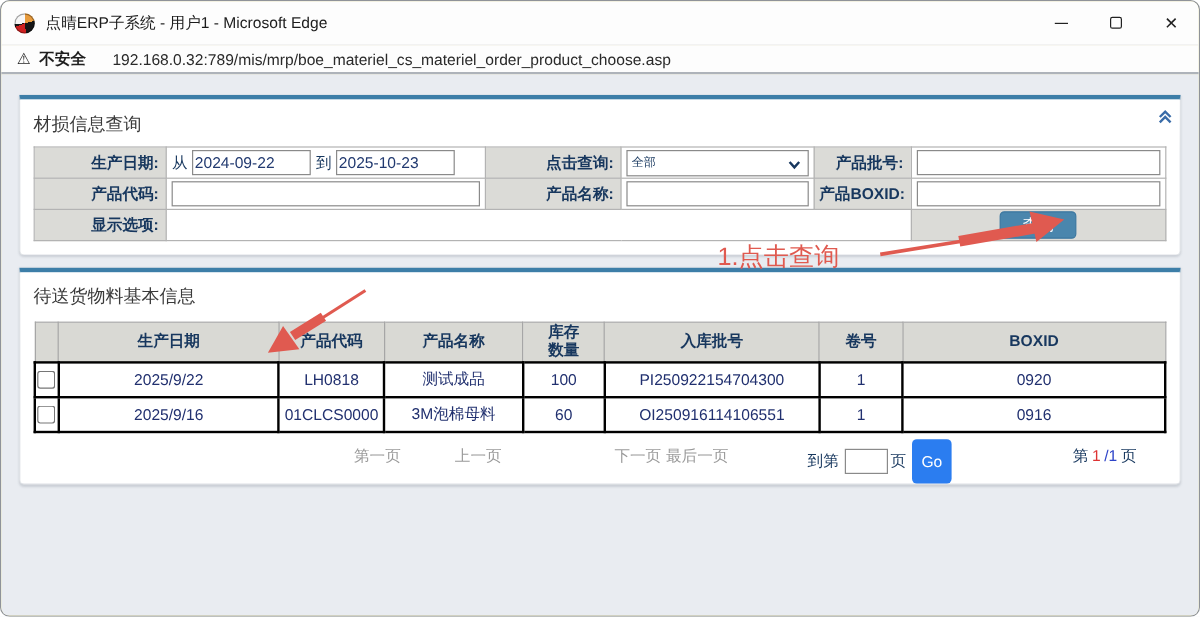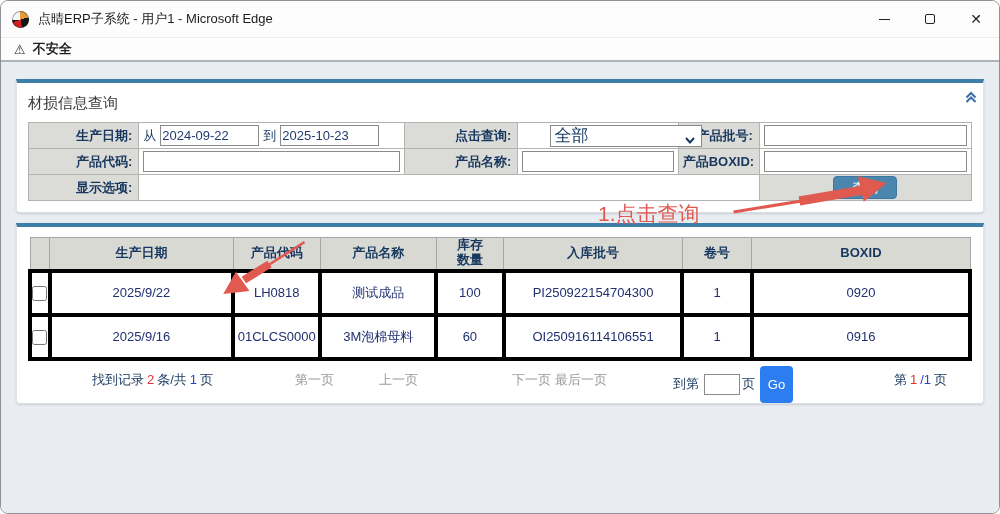--- a/index.html
+++ b/index.html
@@ -77,37 +77,37 @@
   .date-wrap { display: flex; align-items: center; gap: 4px; color: #17375e; }
   input[type="text"] {
     height: 21px; border: 1px solid #8a8a8a; font-size: 13px; color: #223a70;
     padding: 0 1px; font-family: inherit; background: #fff;
   }
   .inp-date { width: 99px; }
   .inp-full { width: 100%; }
   .sel-wrap { position: relative; width: 100%; }
   select {
     width: 100%; height: 22px; border: 1px solid #8a8a8a; background: #fff;
-    font-size: 17px; color: #17375e; font-family: inherit;
-    appearance: none; -webkit-appearance: none; padding: 0 20px 0 3px; margin-left: 28px;
+    font-size: 10px; color: #17375e; font-family: inherit;
+    appearance: none; -webkit-appearance: none; padding: 0 20px 0 3px;
   }
   .sel-chevron { position: absolute; right: 6px; top: 5px; pointer-events: none; }
   td.btn-cell { background: #dbdbd7; text-align: center; }
   .query-btn {
     width: 64px; height: 23px; background: #4a86ad; color: #fff;
     border: 1px solid #3b77a0; border-radius: 4px; font-size: 13px;
     font-family: inherit; cursor: pointer;
   }
   
   table.data { width: 100%; border-collapse: collapse; font-size: 13px; text-align: center; table-layout: fixed; margin-top: 2px; }
   table.data th {
     background: #d9d9d4; color: #17375e; font-weight: bold;
     border: 1px solid #a6a6a6; height: 33px; white-space: pre-line; line-height: 1.15;
   }
-  table.data td { border: 4px solid #000000; height: 44px; color: #21306f; overflow: hidden; white-space: nowrap; }
+  table.data td { border: 2px solid #000000; height: 29px; color: #21306f; overflow: hidden; white-space: nowrap; }
   .dc1 { width: 2.1%; } .dc2 { width: 19.5%; } .dc3 { width: 9.3%; } .dc4 { width: 12.3%; }
   .dc5 { width: 7.2%; } .dc6 { width: 19.0%; } .dc7 { width: 7.4%; } .dc8 { width: 23.2%; }
   input[type="checkbox"] { width: 15px; height: 15px; margin: 0; vertical-align: middle; }
   
   .pagination { position: relative; height: 30px; font-size: 13px; color: #17375e; margin-top: 1px; }
   .pg { position: absolute; top: 9px; white-space: nowrap; }
   .pg-records { left: 64px; }
   .pg-first { left: 267px; } .pg-prev { left: 351px; } .pg-next { left: 436px; margin-left: 48px; } .pg-last { left: 527px; }
   .pg-goto { left: 645px; top: 4px; display: flex; align-items: center; }
   .pg-page { left: 866px; }
@@ -142,20 +142,21 @@
         </div>
       <div class="win-btn">
           <span class="glyph-close">✕</span>
         </div>
     </div>
   </div>
 
   <div class="urlbar">
     <span class="warn-icon">⚠</span>
     <span class="warn-text">不安全</span>
+    <span class="url-text">192.168.0.32:789/mis/mrp/boe_materiel_cs_materiel_order_product_choose.asp</span>
   </div>
 
   <div class="content">
 
     <div class="panel panel-1">
       <div class="panel-title">材损信息查询</div>
       <span class="collapse-icon">
         <svg width="14" height="14" viewBox="0 0 14 14">
           <path d="M2.5 7.5 L7 3 L11.5 7.5" fill="none" stroke="#3a6ca8" stroke-width="2"></path>
           <path d="M2.5 12 L7 7.5 L11.5 12" fill="none" stroke="#3a6ca8" stroke-width="2"></path>
@@ -211,20 +212,21 @@
           <td class="fld" colspan="4"></td>
           <td class="btn-cell">
             <button class="query-btn">查询</button>
           </td>
         </tr>
       </tbody>
         </table>
     </div>
 
     <div class="panel panel-2">
+      <div class="panel-title">待送货物料基本信息</div>
 
       <table class="data">
         <colgroup>
             <col class="dc1">
             <col class="dc2">
             <col class="dc3">
             <col class="dc4">
             <col class="dc5">
             <col class="dc6">
             <col class="dc7">
@@ -261,21 +263,20 @@
             <td>3M泡棉母料</td>
             <td>60</td>
             <td>OI250916114106551</td>
             <td>1</td>
             <td>0916</td>
           </tr>
         </tbody>
       </table>
 
       <div class="pagination">
-        <span class="pg pg-records"><span>找到记录</span><span class="num-red">2</span><span>条/共</span><span class="num-blue">1</span><span>页</span></span>
         <span class="pg pg-first pg-link">第一页</span>
         <span class="pg pg-prev pg-link">上一页</span>
         <span class="pg pg-next pg-link">下一页</span>
         <span class="pg pg-last pg-link">最后一页</span>
         <span class="pg pg-goto">
           <span>到第</span>
           <input type="text" class="goto-input" value="" style="">
           <span>页</span>
           <button class="go-btn">Go</button>
         </span>

